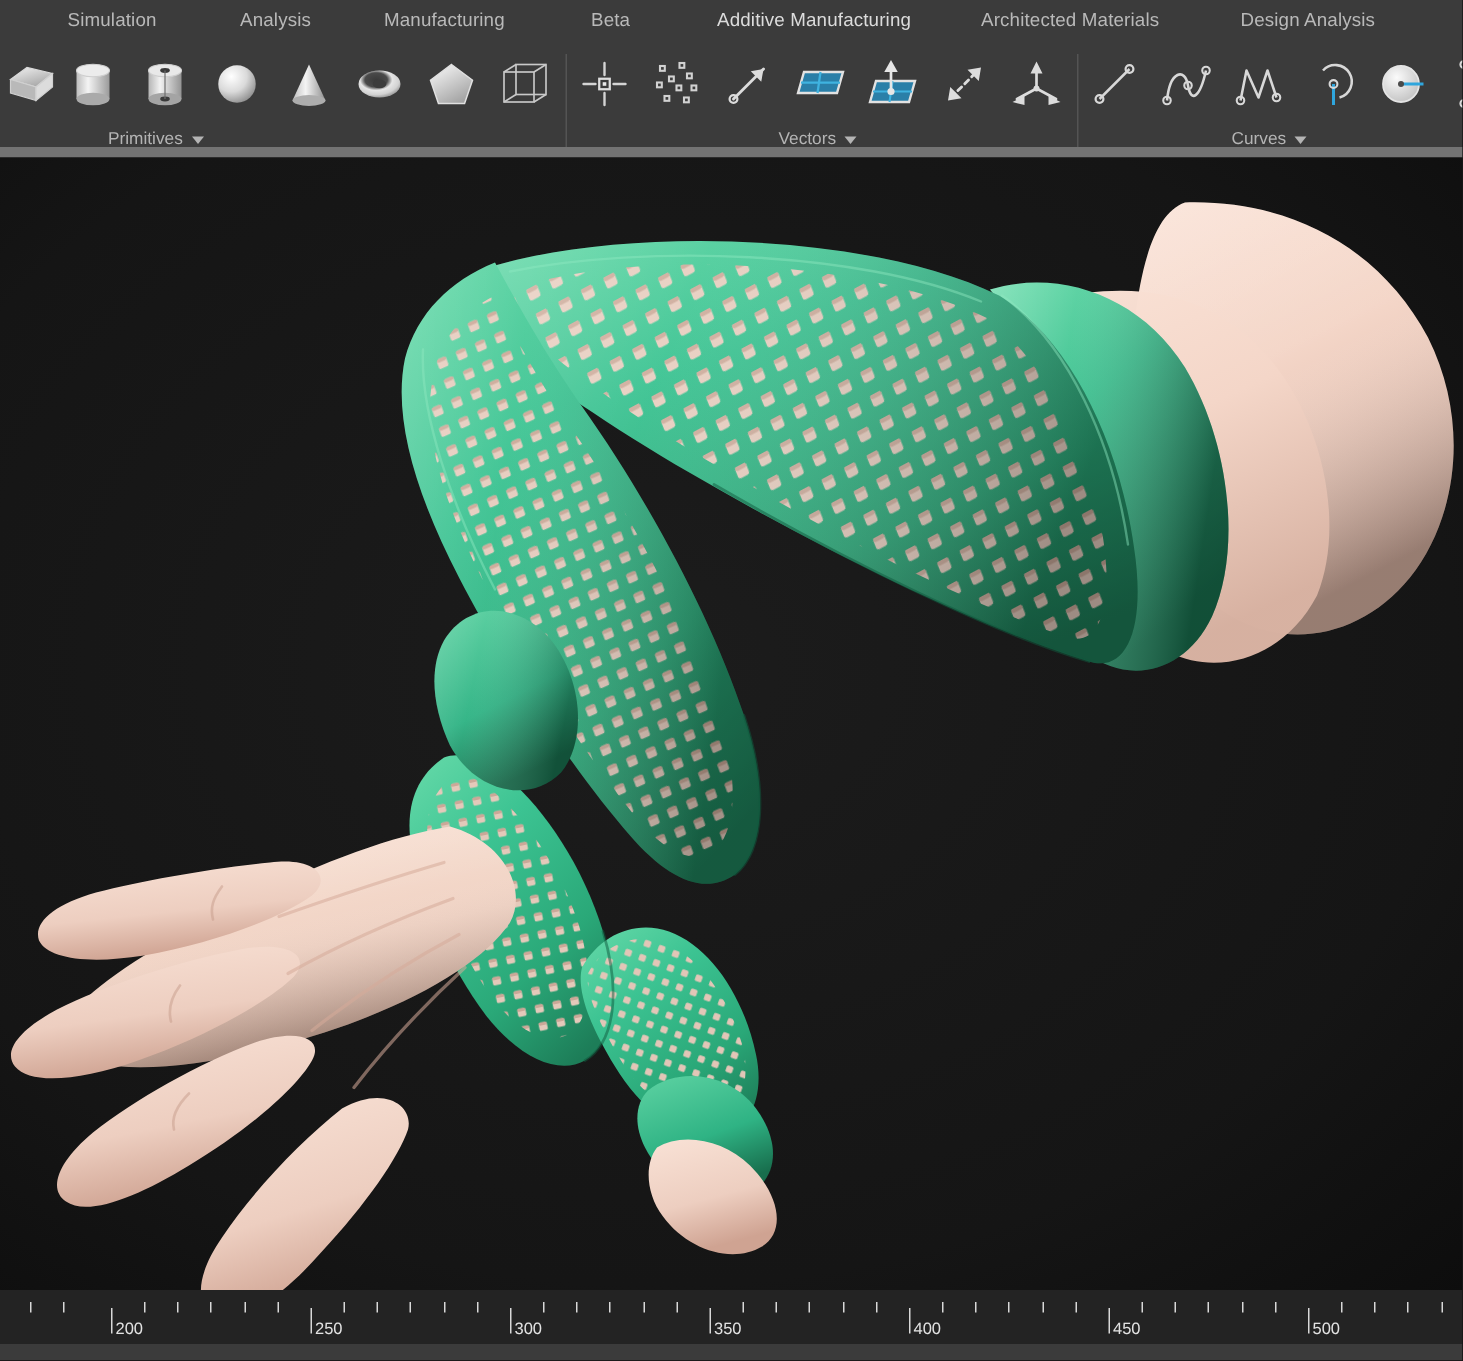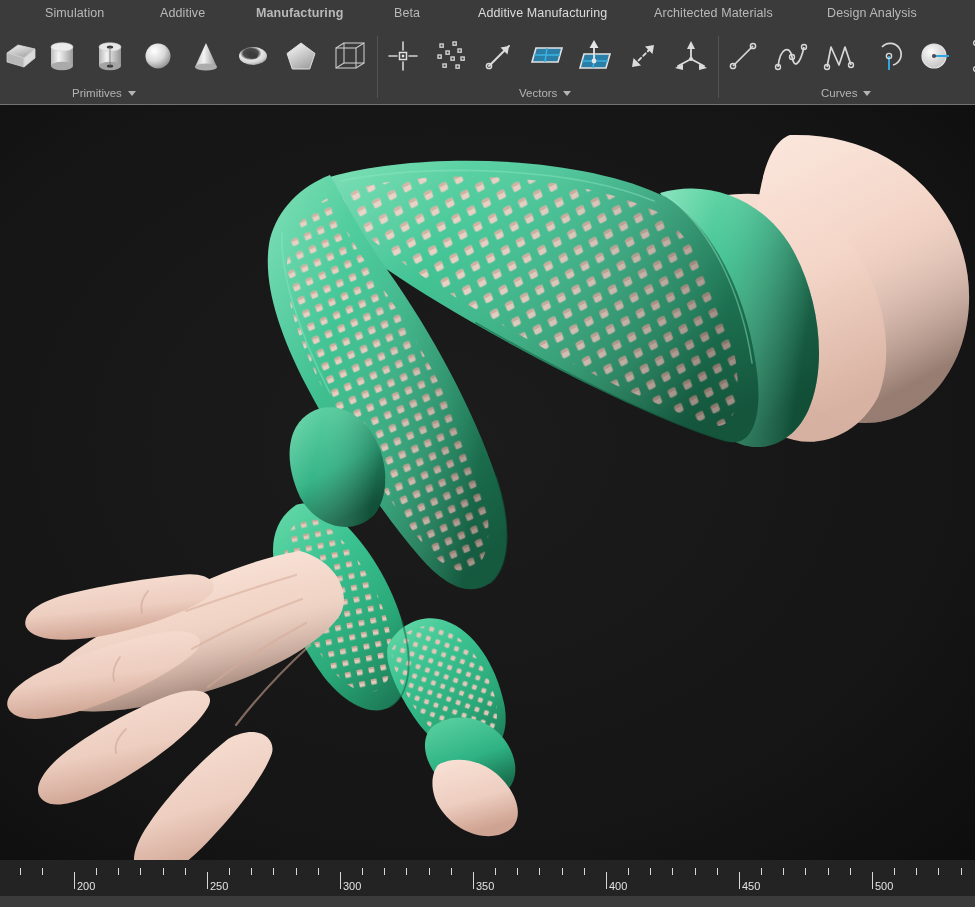--- a/index.html
+++ b/index.html
@@ -15,21 +15,21 @@
     position: relative;
     width: 975px; height: 907px;
     background: #111;
   }
 
   
   .ribbon {
     position: absolute; left: 0; top: 0;
     width: 975px; height: 105px;
     background: #3b3b3b;
-    border-bottom: 1px solid #737373;
+    border-bottom: 7px solid #737373;
     overflow: hidden;
   }
   .ribbon-tabs {
     position: relative;
     height: 30px;
     width: 100%;
   }
   .ribbon-tab {
     position: absolute;
     top: 6px;
@@ -139,22 +139,22 @@
 </style>
 </head>
 <body>
 
 <div id="app">
 
   <div class="ribbon">
 
     <div class="ribbon-tabs" id="tabbar">
         <div class="ribbon-tab" style="left: 45px;">Simulation</div>
-        <div class="ribbon-tab" style="left: 160px;">Additive</div>
-        <div class="ribbon-tab" style="left: 256px; font-weight: bold;">Manufacturing</div>
+        <div class="ribbon-tab" style="left: 160px;">Analysis</div>
+        <div class="ribbon-tab" style="left: 256px;">Manufacturing</div>
         <div class="ribbon-tab" style="left: 394px;">Beta</div>
         <div class="ribbon-tab active" style="left: 478px;">Additive Manufacturing</div>
         <div class="ribbon-tab" style="left: 654px;">Architected Materials</div>
         <div class="ribbon-tab" style="left: 827px;">Design Analysis</div>
       </div>
 
     <div class="ribbon-body">
       <div class="tool-row" id="toolrow">
           <div class="tool-btn" style="left: 0px;">
             <span>

